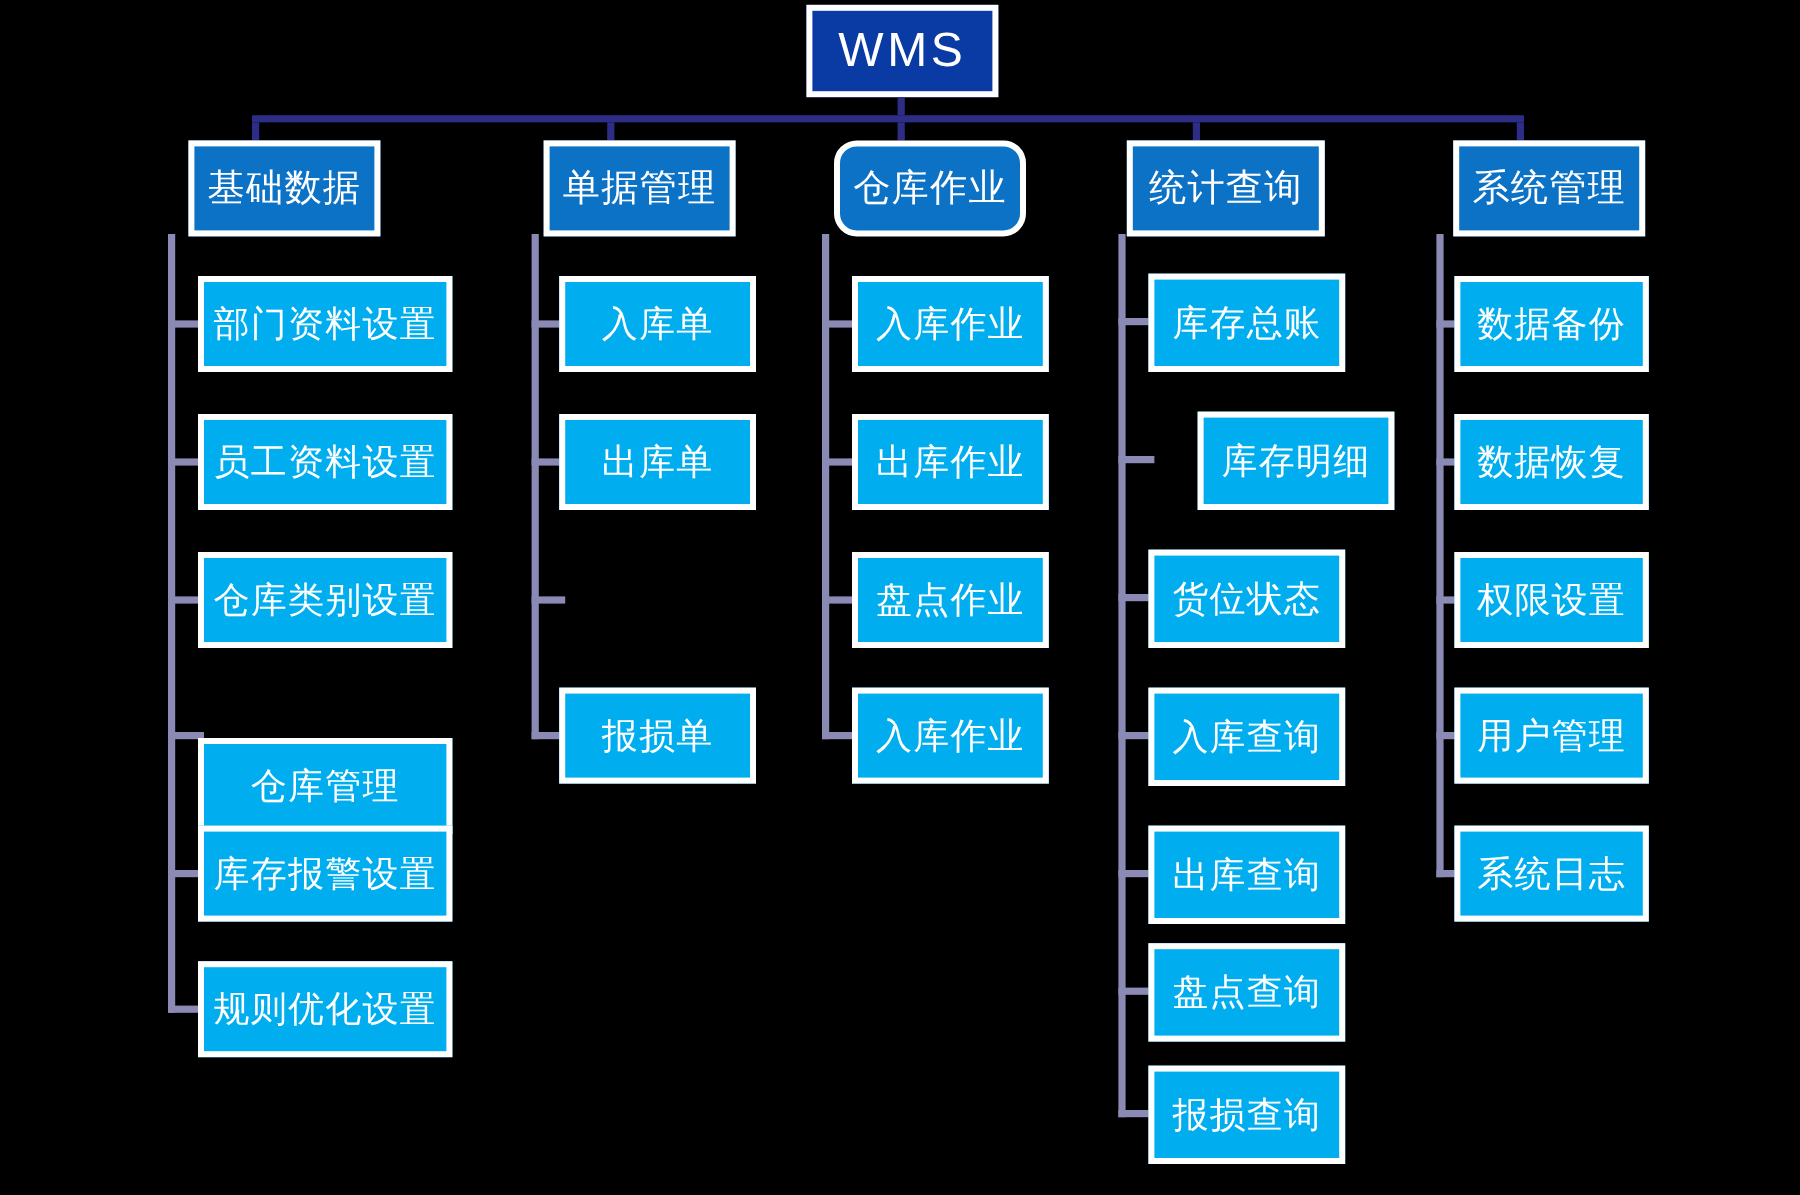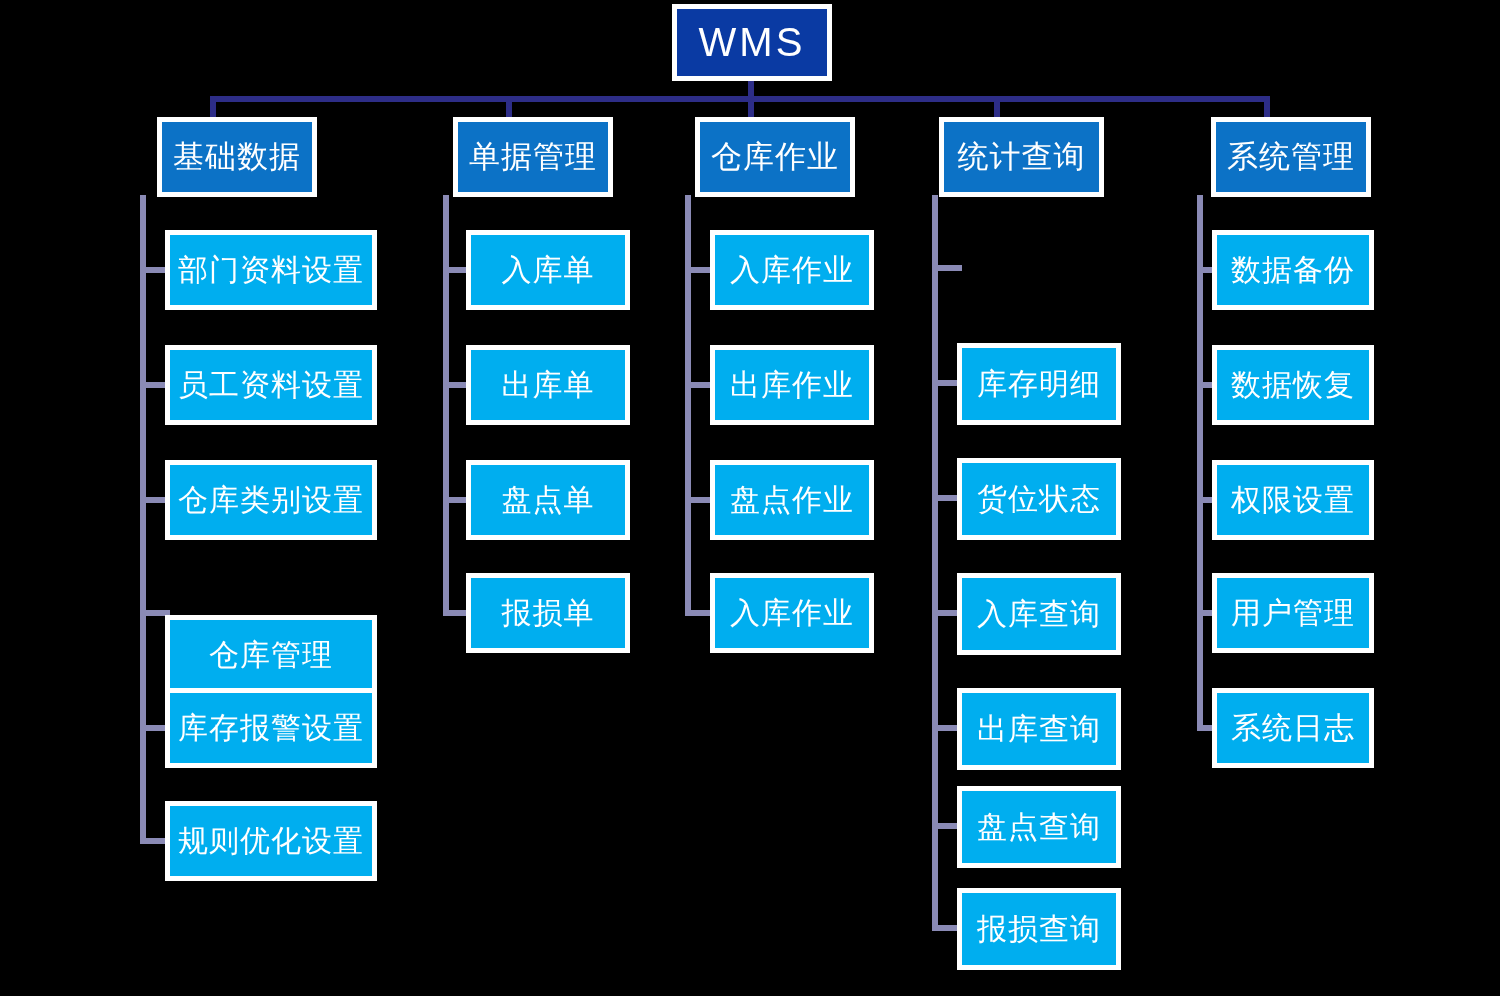--- a/index.html
+++ b/index.html
@@ -74,21 +74,21 @@
   <div class="line bus" style="left:748px;top:81px;width:6px;height:15px;"></div>
   <div class="line bus" style="left:210px;top:96px;width:1060px;height:6px;"></div>
   <div class="line bus hstub" style="left:210px;"></div>
   <div class="line bus hstub" style="left:506px;"></div>
   <div class="line bus hstub" style="left:748px;"></div>
   <div class="line bus hstub" style="left:994px;"></div>
   <div class="line bus hstub" style="left:1264px;"></div>
 
   <div class="box header-box" style="left:133px;">基础数据</div>
   <div class="box header-box" style="left:429px;">单据管理</div>
-  <div class="box header-box" style="left:671px;">仓库作业</div>
+  <div class="box header-box" style="left:671px;border-radius:19px;">仓库作业</div>
   <div class="box header-box" style="left:915px;width:165px;">统计查询</div>
   <div class="box header-box" style="left:1187px;">系统管理</div>
 
   <div class="line branch trunk" style="left:140px;height:649px;"></div>
   <div class="line branch trunk" style="left:443px;height:421px;"></div>
   <div class="line branch trunk" style="left:685px;height:421px;"></div>
   <div class="line branch trunk" style="left:932px;height:736px;"></div>
   <div class="line branch trunk" style="left:1197px;height:536px;"></div>
 
   <div class="line branch s1" style="top:267px;"></div>
@@ -103,40 +103,40 @@
   <div class="box child-box c1" style="top:573px;margin-top:42px;">仓库管理</div>
   <div class="box child-box c1" style="top:688px;">库存报警设置</div>
   <div class="box child-box c1" style="top:801px;">规则优化设置</div>
 
   <div class="line branch s2" style="top:267px;"></div>
   <div class="line branch s2" style="top:382px;"></div>
   <div class="line branch s2" style="top:497px;"></div>
   <div class="line branch s2" style="top:610px;"></div>
   <div class="box child-box c2" style="top:230px;">入库单</div>
   <div class="box child-box c2" style="top:345px;">出库单</div>
-  <div class="box child-box c2" style="top:460px;">盘点单</div>
   <div class="box child-box c2" style="top:573px;">报损单</div>
 
   <div class="line branch s3" style="top:267px;"></div>
   <div class="line branch s3" style="top:382px;"></div>
   <div class="line branch s3" style="top:497px;"></div>
   <div class="line branch s3" style="top:610px;"></div>
   <div class="box child-box c3" style="top:230px;">入库作业</div>
   <div class="box child-box c3" style="top:345px;">出库作业</div>
   <div class="box child-box c3" style="top:460px;">盘点作业</div>
   <div class="box child-box c3" style="top:573px;">入库作业</div>
 
   <div class="line branch s4" style="top:265px;"></div>
   <div class="line branch s4" style="top:380px;"></div>
   <div class="line branch s4" style="top:495px;"></div>
   <div class="line branch s4" style="top:610px;"></div>
   <div class="line branch s4" style="top:725px;"></div>
   <div class="line branch s4" style="top:823px;"></div>
   <div class="line branch s4" style="top:925px;"></div>
-  <div class="box child-box c4" style="top:343px;">库存明细</div>
+  <div class="box child-box c4" style="top:228px;">库存总账</div>
+  <div class="box child-box c4" style="top:343px;margin-left:41px;">库存明细</div>
   <div class="box child-box c4" style="top:573px;">入库查询</div>
   <div class="box child-box c4" style="top:458px;">货位状态</div>
   <div class="box child-box c4" style="top:688px;">出库查询</div>
   <div class="box child-box c4" style="top:786px;">盘点查询</div>
   <div class="box child-box c4" style="top:888px;">报损查询</div>
 
   <div class="line branch s5" style="top:267px;"></div>
   <div class="line branch s5" style="top:382px;"></div>
   <div class="line branch s5" style="top:497px;"></div>
   <div class="line branch s5" style="top:610px;"></div>

